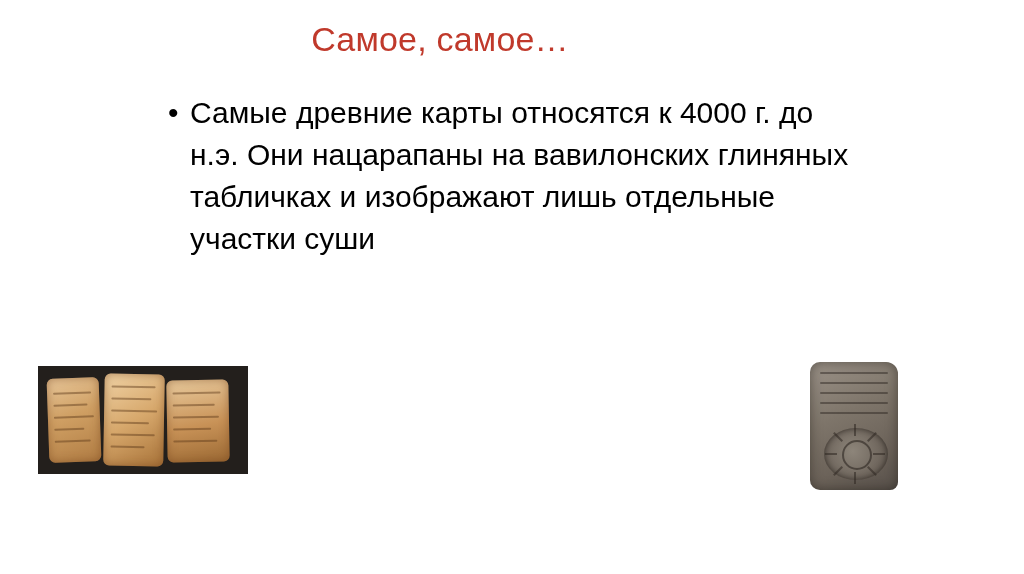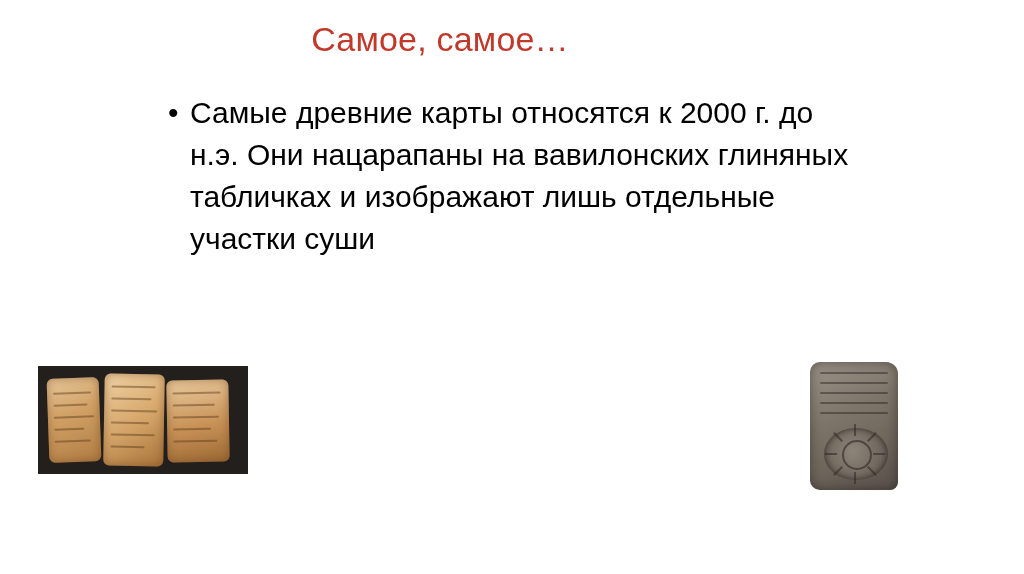--- a/index.html
+++ b/index.html
@@ -149,21 +149,21 @@
 </head>
 <body>
 
 <div class="slide">
 
   <div class="slide-title">Самое, самое…</div>
 
   <div class="body-block">
     <div class="bullet-row">
       <span class="bullet-dot">•</span>
-      <span class="bullet-text">Самые древние карты относятся к 2000 г. до н.э. Они нацарапаны на вавилонских глиняных табличках и изображают лишь отдельные участки суши</span>
+      <span class="bullet-text">Самые древние карты относятся к 4000 г. до н.э. Они нацарапаны на вавилонских глиняных табличках и изображают лишь отдельные участки суши</span>
     </div>
   </div>
 
   <div class="img-left">
     <div class="tab t1">
       <div class="scratch" style="left:6px; top:14px; width:38px;"></div>
       <div class="scratch" style="left:6px; top:26px; width:34px;"></div>
       <div class="scratch" style="left:6px; top:38px; width:40px;"></div>
       <div class="scratch" style="left:6px; top:50px; width:30px;"></div>
       <div class="scratch" style="left:6px; top:62px; width:36px;"></div>

